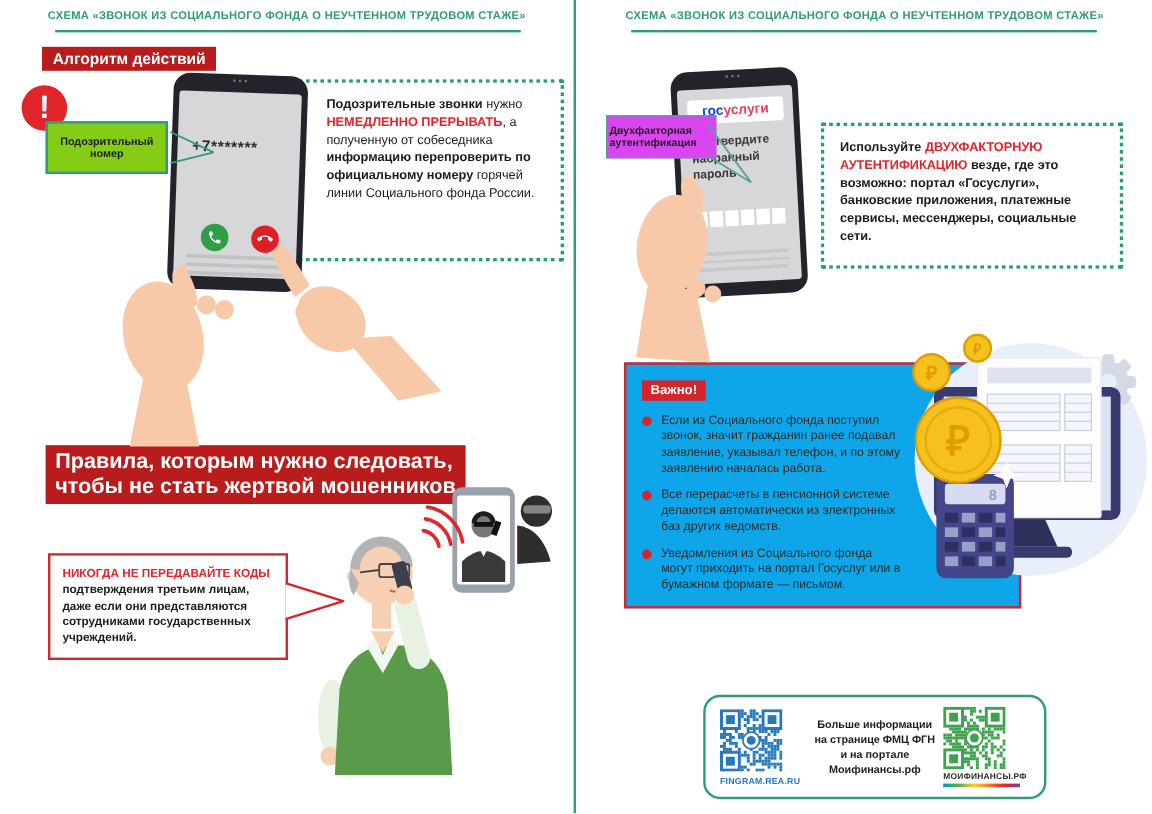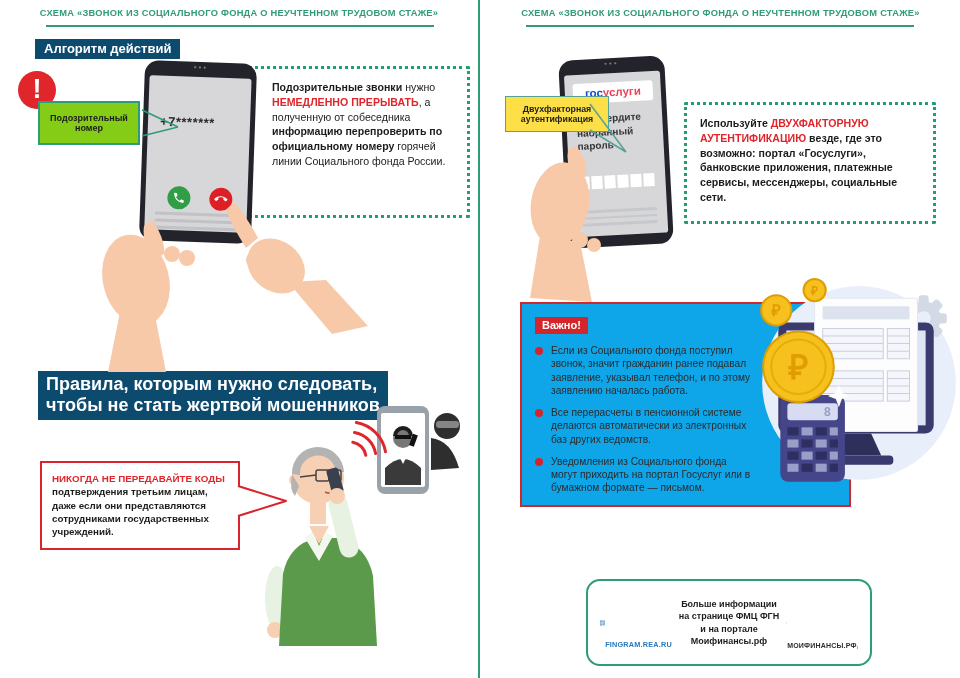--- a/index.html
+++ b/index.html
@@ -6,21 +6,21 @@
   .canvas{position:relative;width:960px;height:678px;background:#fff;overflow:hidden;
           font-family:"Liberation Sans",sans-serif;color:#1d1d1b;}
   .divider{position:absolute;left:478px;top:0;width:2px;height:678px;background:#2f9c74;}
 
   .page-title{position:absolute;top:8px;text-align:center;font-size:9.3px;font-weight:bold;
               color:#2f9c74;letter-spacing:.25px;}
   .t-left{left:0;width:478px;} .t-right{left:481px;width:479px;}
   .title-rule{position:absolute;top:25px;height:1.5px;background:#2f9c74;}
   .r-left{left:46px;width:388px;} .r-right{left:526px;width:388px;}
 
-  .badge-green{position:absolute;background:#0c4a6e;color:#fff;font-weight:bold;}
+  .badge-green{position:absolute;background:#b91c1c;color:#fff;font-weight:bold;}
   .algo{left:35px;top:39px;font-size:13px;padding:2px 9px 3px;}
   .rules{left:38px;top:371px;font-size:18px;line-height:1.18;padding:3px 8px 4px;}
 
   .excl{position:absolute;left:18px;top:71px;width:38px;height:38px;border-radius:50%;
         background:#e0252b;color:#fff;font-weight:bold;font-size:27px;text-align:center;line-height:36px;z-index:3;}
   .susp-label{position:absolute;left:38px;top:101px;width:102px;height:44px;border:2px solid #2e9c7c;
         background:#84cc16;font-size:9px;font-weight:bold;display:flex;align-items:center;justify-content:center;
         text-align:center;z-index:3;padding:0 2px;box-sizing:border-box;}
 
   .dotted-box{position:absolute;border:3px dotted #22a06b;border-radius:2px;z-index:1;}
@@ -50,42 +50,42 @@
   .gos-logo{position:absolute;left:8px;right:8px;top:9px;height:20px;background:#fff;border-radius:3px;
             display:flex;align-items:center;justify-content:center;font-size:11.5px;font-weight:bold;}
   .gos-blue{color:#0d4cd3;} .gos-red{color:#ee3f58;}
   .gos-text{position:absolute;left:10px;top:38px;width:70px;font-size:10px;font-weight:bold;
             color:#35353b;line-height:1.35;}
   .pw-row{position:absolute;left:9px;top:102px;display:flex;gap:2px;}
   .pw-row span{width:11px;height:13px;background:#fff;display:block;}
   .gl{position:absolute;left:10px;right:10px;height:2.5px;background:#c6c8cc;border-radius:2px;}
   .gl1{top:136px;} .gl2{top:142.5px;} .gl3{top:149px;}
 
-  .tfa-label{position:absolute;left:505px;top:96px;width:104px;min-height:36px;border:1.5px solid #57a296;
-             background:#fde047;font-size:8.8px;font-weight:bold;display:flex;align-items:center;justify-content:center;
-             text-align:center;z-index:6;padding:2px;box-sizing:border-box;}
+  .tfa-label{position:absolute;left:505px;top:96px;width:92px;min-height:36px;border:1.5px solid #57a296;
+             background:#d946ef;font-size:8.8px;font-weight:bold;display:flex;align-items:center;justify-content:center;
+             text-align:left;z-index:6;padding:2px;box-sizing:border-box;}
 
   .never-box{position:absolute;left:40px;top:461px;width:200px;border:2px solid #d6262c;background:#fff;
              padding:9px 10px;box-sizing:border-box;font-size:9.8px;font-weight:bold;line-height:1.36;z-index:3;}
 
   .important-box{position:absolute;left:520px;top:302px;width:331px;height:205px;border:2.5px solid #d4252b;
                  box-sizing:border-box;z-index:2;background:#0ea5e9;}
   .important-badge{position:absolute;left:13px;top:13px;background:#d4252b;color:#fff;font-weight:bold;
                    font-size:11px;padding:2px 7px 3px;}
   .bullets{position:absolute;left:13px;top:40px;width:218px;margin:0;padding:0;list-style:none;}
   .bullets li{display:flex;gap:8px;margin-bottom:9px;font-size:10.2px;line-height:1.3;color:#2b2b2b;}
   .dot{flex:0 0 auto;width:8px;height:8px;border-radius:50%;background:#d4252b;margin-top:3px;}
 
   .man{position:absolute;left:253px;top:398px;width:218px;height:248px;z-index:2;}
   .pc{position:absolute;left:752px;top:278px;width:206px;height:220px;z-index:6;}
 
   .footer-box{position:absolute;left:586px;top:579px;width:286px;height:87px;border:2px solid #2e9c7c;
               border-radius:14px;background:#fff;display:flex;align-items:center;justify-content:space-between;
               padding:0 12px;box-sizing:border-box;z-index:2;}
-  .qr-col{display:flex;flex-direction:row;align-items:flex-end;width:72px;}
+  .qr-col{display:flex;flex-direction:column;align-items:flex-start;width:72px;}
   .qr{width:52px;height:52px;}
   .qr-cap{font-size:7.3px;font-weight:bold;margin-top:3px;letter-spacing:.2px;text-align:center;}
   .cap-blue{color:#2878be;} .cap-dark{color:#2e2e2e;font-size:7px;}
   .rainbow{width:64px;height:3px;margin-top:1.5px;
            background:linear-gradient(90deg,#00a0a8,#52b04c,#f5d328,#ef7d23,#e0242a,#7b3f98);}
   .footer-text{font-size:9px;font-weight:bold;line-height:1.35;color:#1d1d1b;text-align:center;}
 
   .overlay{position:absolute;left:0;top:0;width:960px;height:678px;z-index:40;pointer-events:none;}
 </style>
 </head>

